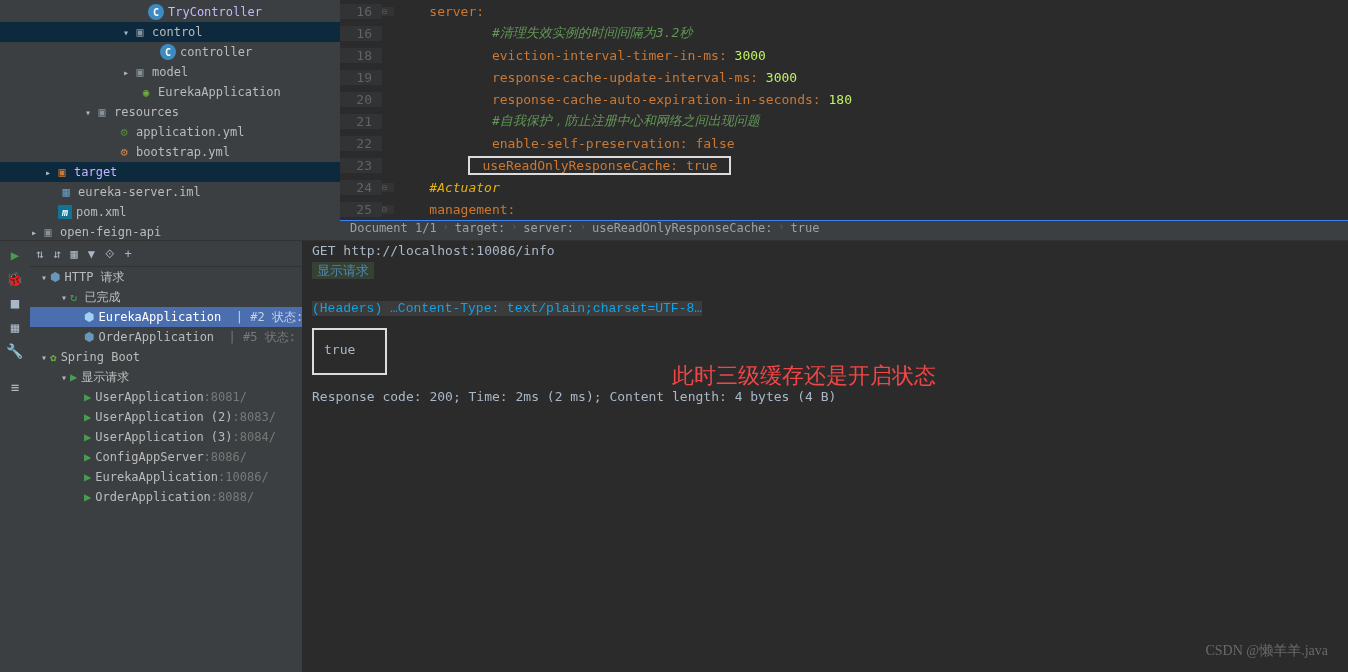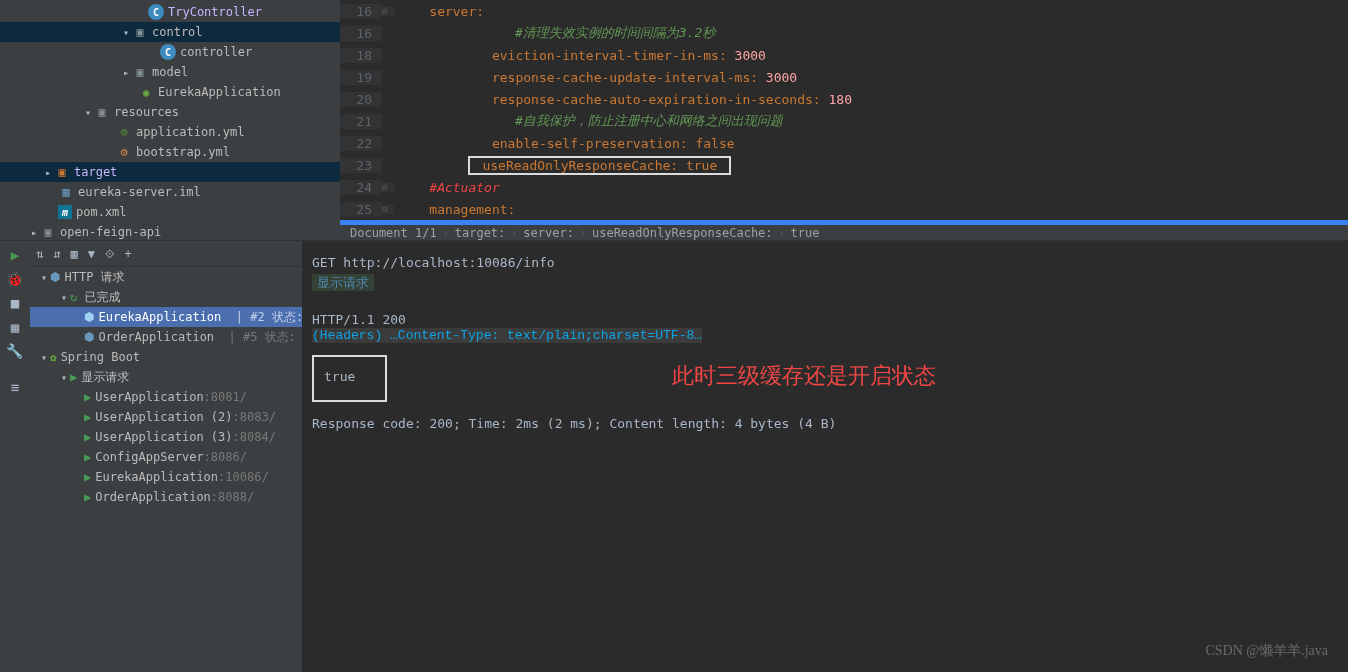--- a/index.html
+++ b/index.html
@@ -32,47 +32,47 @@
     .m-icon { background:#107495; color:#fff; font-size:10px; font-weight:bold; font-style:italic; width:14px; height:14px;}
     .iml-icon { color:#6897bb;}
     .orange { color: #c4b5fd;}
     .editor-area { flex: 1; display: flex; flex-direction: column; background: #2b2b2b;}
     .code-lines { flex: 1; display: flex; flex-direction: column; font-family: Consolas, monospace; font-size: 13px;}
     .line { display: flex; height: 22px; align-items: center;}
     .gutter { width: 42px; text-align: right; padding-right: 10px; color:#606366; background:#313335;}
     .fold { width: 12px; color: #606366; font-size: 8px; background:#313335;}
     .code { padding-left: 4px; white-space: pre;}
     .box-highlight { border: 2px solid #dcdcdc; display: inline-block; padding: 0 12px;}
-    .comment { color: #ef4444; font-style: italic;}
-    .comment-emph { color: #629755; font-style: italic; margin-left: 23px;}
+    .comment { color: #eab308; font-style: italic;}
+    .comment-emph { color: #629755; font-style: italic;}
     .key { color: #cc7832;}
-    .num { color: #fca5a5;}
+    .num { color: #bef264;}
     .breadcrumb {
-      height: 22px; background: #3c3f41; border-top:5px solid #3b82f6;
-      display: flex; align-items: center; padding: 0 10px; color:#787878;
+      height: 22px; background: #3c3f41; border-top:1px solid #3b82f6;
+      display: flex; align-items: flex-start; padding: 0 10px; color:#787878;
     }
     .breadcrumb .sep { margin: 0 6px; color:#616161; font-size: 10px;}
     .breadcrumb .crumb { color: #a0a0a0;}
     .services { height: 432px; display: flex; flex-direction: column; border-top: 1px solid #323232;}
     .services-header { height: 22px; background: #3c3f41; padding: 2px 8px; color:#bbbbbb; display:flex; align-items:center;}
     .services-body { flex: 1; display: flex;}
     .tool-strip { width: 30px; background:#3c3f41; display:flex; flex-direction:column; align-items:center; padding-top:6px; gap:8px;}
     .tool-strip div { color:#a9b7c6; cursor:pointer; font-size:14px;}
     .tool-strip .play { color:#499c54;}
     .services-left { width: 272px; background: #3c3f41; display:flex; flex-direction:column;}
     .svc-toolbar { height: 26px; display:flex; align-items:center; padding: 0 6px; gap: 10px; border-bottom:1px solid #323232;}
     .svc-toolbar span { color:#a9b7c6; cursor:pointer;}
     .svc-tree { flex:1; overflow:hidden;}
     .svc-row { display:flex; align-items:center; height:20px; color:#bbbbbb; cursor:pointer; white-space:nowrap;}
     .svc-row.selected { background:#4b6eaf; color:#fff;}
     .play-icon { color:#499c54; margin-right:4px;}
     .grey { color:#787878;}
     .svc-row.selected .grey { color:#c5d1e8;}
     .refresh-icon { color:#499c54;}
-    .response-panel { flex:1; background:#2b2b2b; padding: 14px 10px; font-family: Consolas, monospace; font-size:13px; position:relative; color:#a9b7c6;}
+    .response-panel { flex:1; background:#2b2b2b; padding: 2px 10px; font-family: Consolas, monospace; font-size:13px; position:relative; color:#a9b7c6;}
     .resp-link { color:#4e87b2; background:#344134; padding: 1px 5px; cursor:pointer;}
     .resp-head { color:#0ea5e9; background:#3b3b3b;font-family:Liberation Mono, monospace;}
     .true-box { border:2px solid #dcdcdc; padding: 12px 30px 16px 10px; display:inline-block; margin-top:12px;}
     .red-note { position:absolute; top:120px; left:370px; color:#f14646; font-size:22px; font-family: "Microsoft YaHei";}
     .watermark { position:absolute; bottom:12px; right:20px; color:#6a6a6a; font-size:14px; font-family: "Microsoft YaHei";}
   </style>
 </head>
 <body>
 
 <div class="top">
@@ -269,21 +269,20 @@
               <span>OrderApplication</span> 
               <span class="grey">:8088/</span>
             </div>
           </div>
       </div>
     </div>
     <div class="response-panel">
       <div><span>GET http://localhost:10086/info</span></div>
       <div style="margin-top:4px"><span class="resp-link">显示请求</span></div>
       <div style="height:20px"></div>
-      <div>HTTP/1.1 200</div>
       <div><span class="resp-head"><span>(Headers) …</span><span>Content-Type: text/plain;charset=UTF-8…</span></span></div>
       <div class="true-box"><span>true</span></div>
       <div style="height:14px"></div>
       <div>Response code: 200; Time: 2ms (2 ms); Content length: 4 bytes (4 B)</div>
       <div class="red-note">此时三级缓存还是开启状态</div>
       <div class="watermark">CSDN @懒羊羊.java</div>
     </div>
   </div>
 </div>
 

